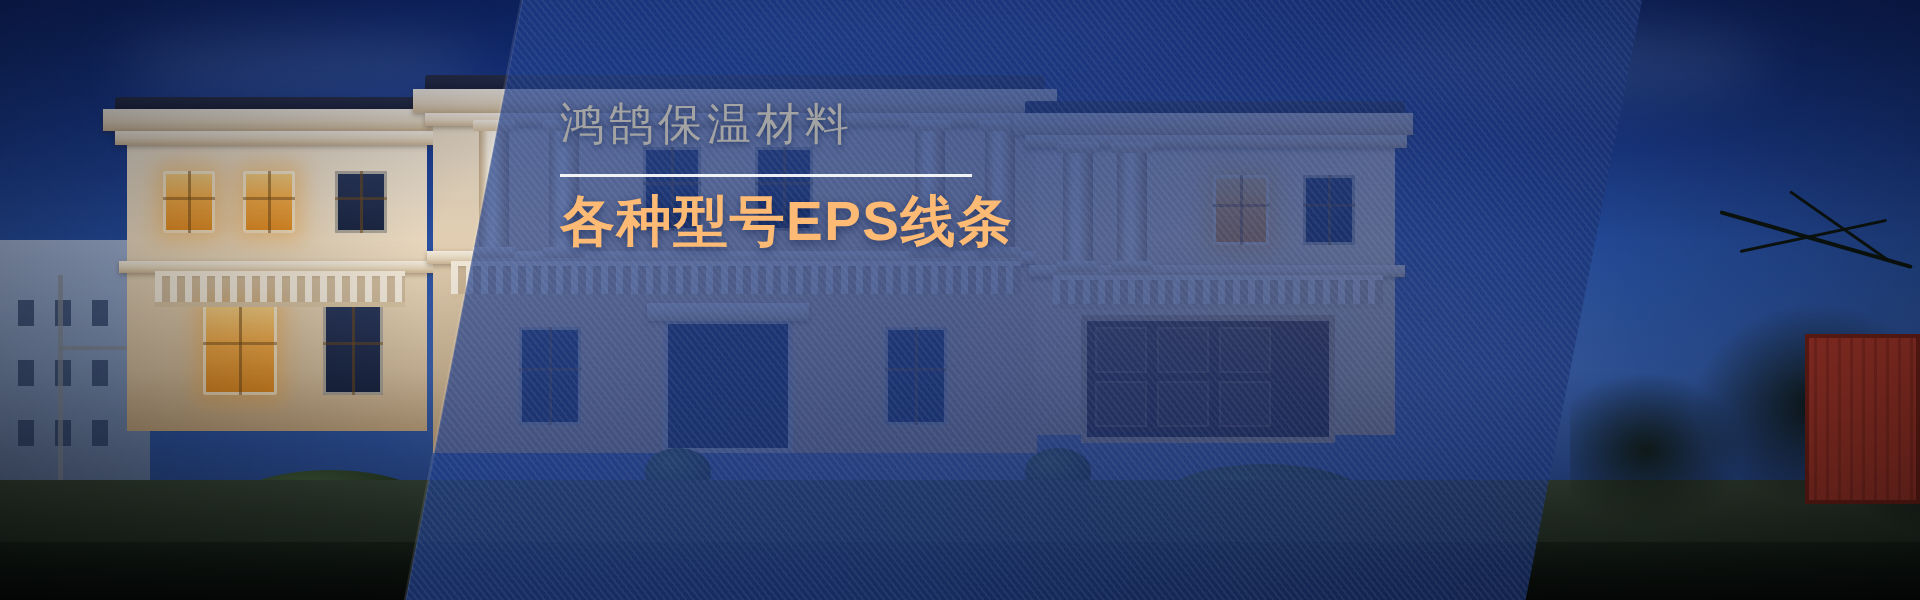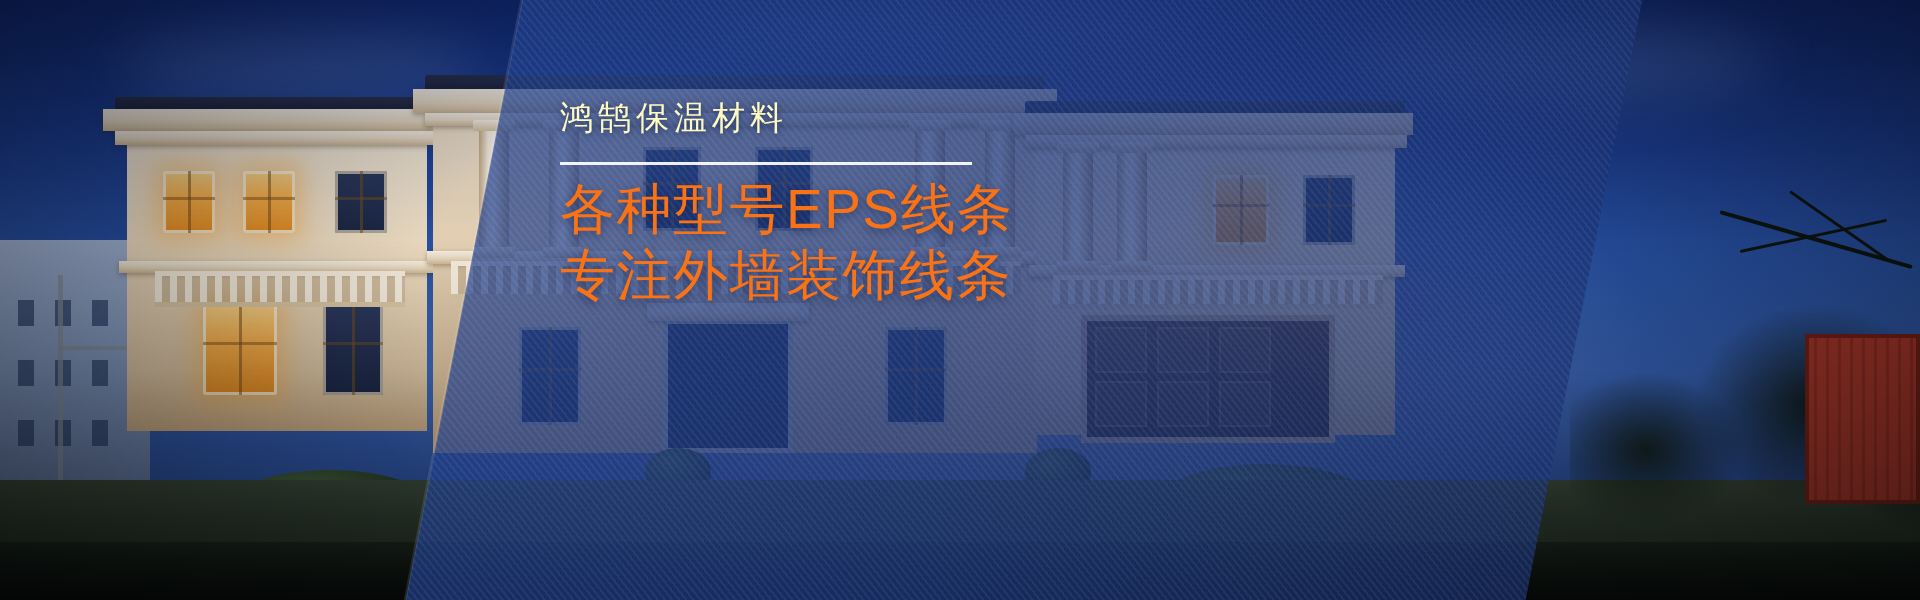--- a/index.html
+++ b/index.html
@@ -196,39 +196,39 @@
   }
 
   
   .content {
     position: absolute;
     left: 560px;
     top: 100px;
     width: 520px;
   }
   .brand {
-    color: #fef9c3;
-    font-size: 33px;
+    color: #a3a3a3;
+    font-size: 44px;
     letter-spacing: 5px;
     line-height: 1.1;
     font-weight: 400;
     text-shadow: 0 2px 6px rgba(0,20,60,0.55);
     white-space: nowrap;
   }
   .rule {
     margin: 26px 0 14px 0;
     width: 412px;
     height: 3px;
     background: #ffffff;
     opacity: 0.92;
   }
   .headline {
-    color: #f97316;
+    color: #fdba74;
     font-size: 55px;
-    font-weight: 400;
+    font-weight: 700;
     letter-spacing: 1.5px;
     line-height: 1.12;
     white-space: nowrap;
     text-shadow: 0 3px 10px rgba(10,25,70,0.55);
   }
   .headline.l2 { margin-top: 4px; }
   .tagline {
     margin-top: 36px;
     color: #eef3ff;
     font-size: 27px;
@@ -387,17 +387,16 @@
   <div class="overlay-panel"></div>
   <div class="overlay-edge"></div>
 
   <div class="content">
     <div class="brand">鸿鹄保温材料</div>
 
     <div class="rule"></div>
 
     <div class="headline l1">各种型号EPS线条</div>
 
-    <div class="headline l2">专注外墙装饰线条</div>
 
   </div>
 
 </div>
 
 </body></html>

